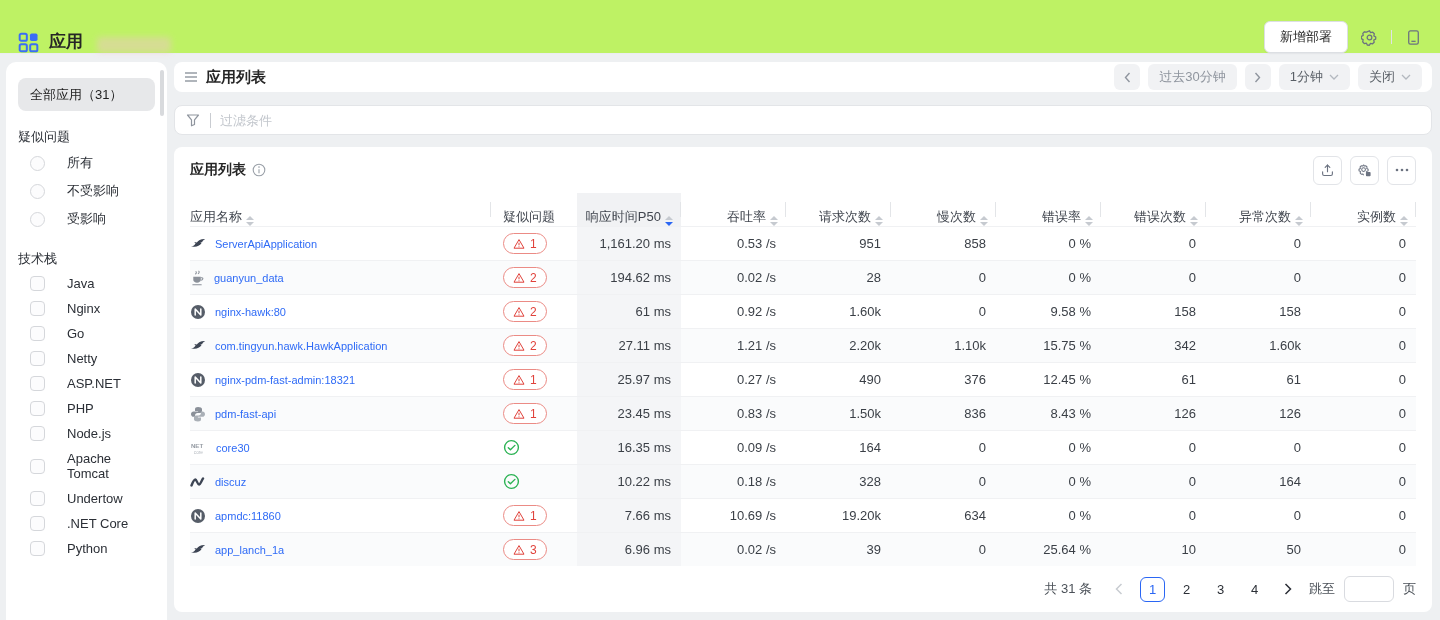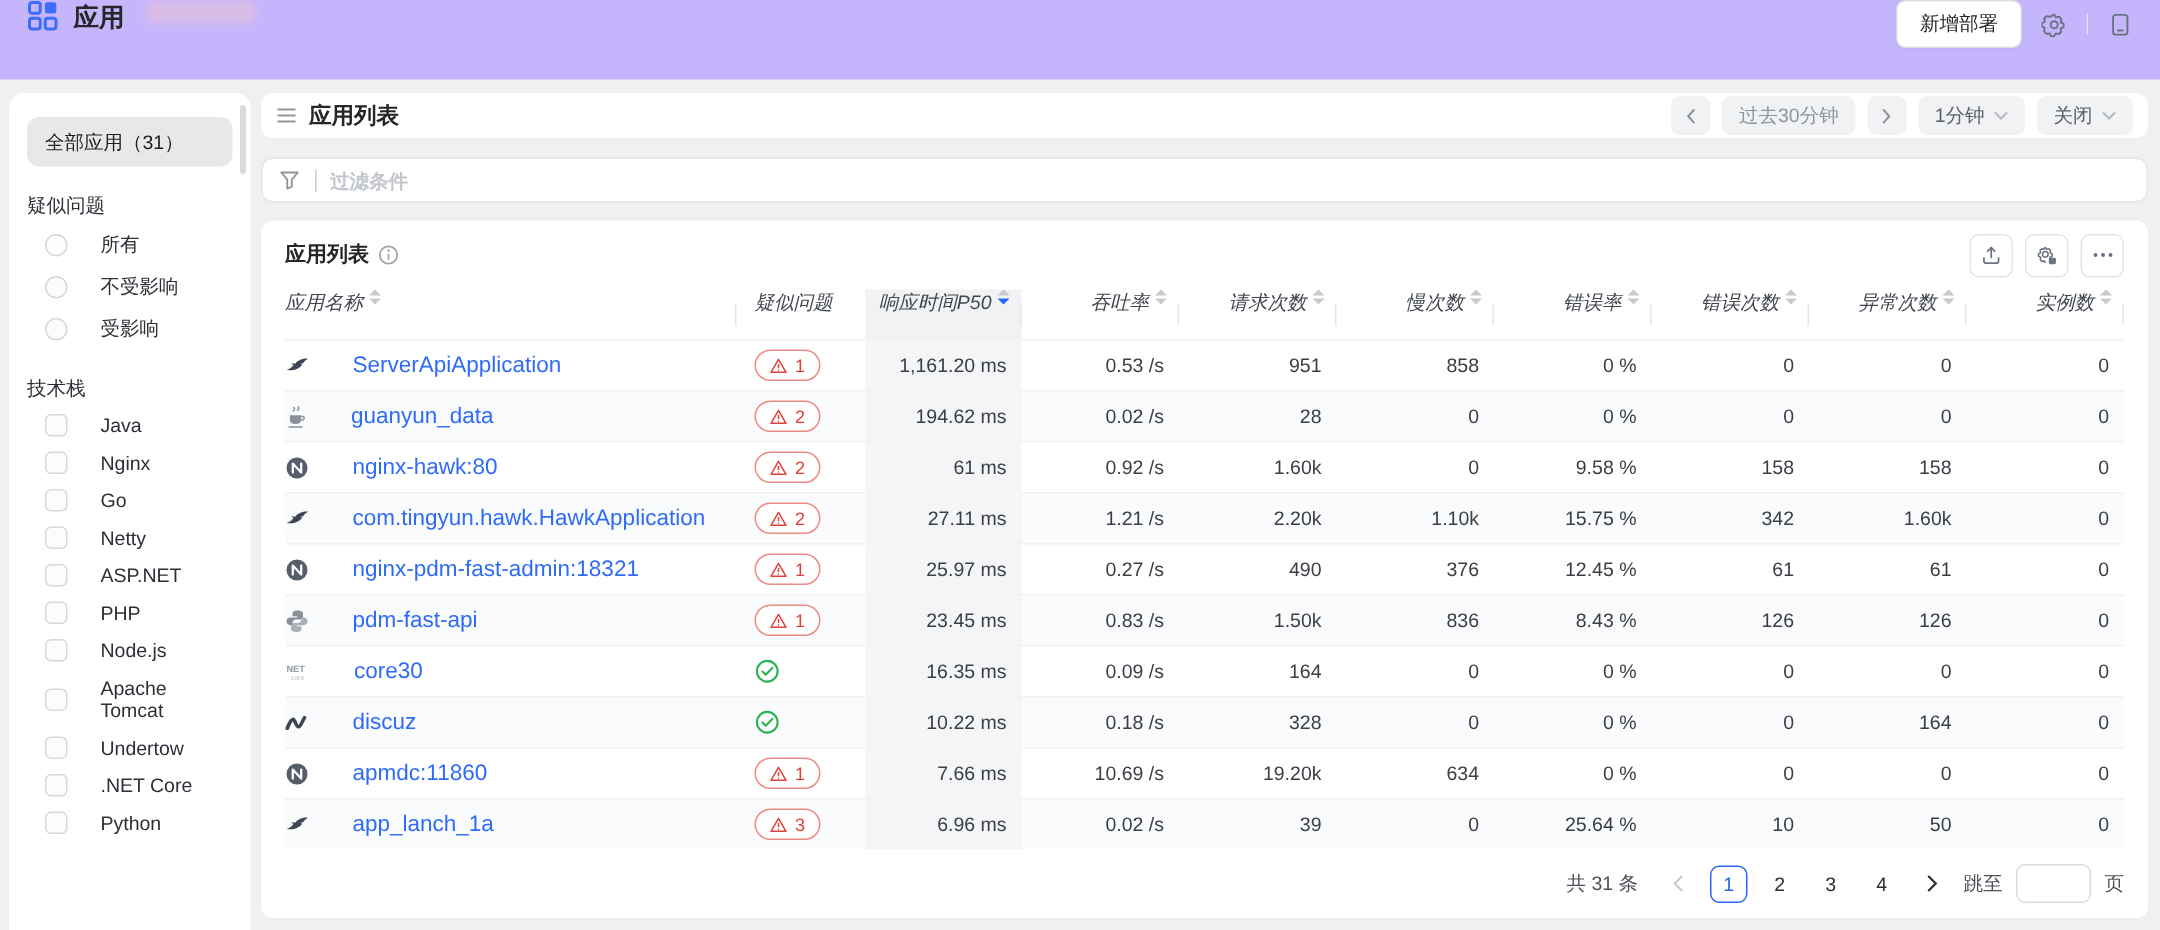--- a/index.html
+++ b/index.html
@@ -6,21 +6,21 @@
     --accent:#2a66f4; --link:#2f6bf6; --danger:#e0423b; --danger-border:#eb8b85;
     --success:#2bb253; --bg:#eef0f2; --card:#ffffff; --border:#e4e6ea;
     --txt:#262626; --txt2:#595f66; --txt3:#9aa0a8; --row-line:#f0f1f3;
   }
   *{box-sizing:border-box;margin:0;padding:0;}
   html,body{width:1440px;height:620px;overflow:hidden;}
   body{font-family:"Liberation Sans","DejaVu Sans",sans-serif;background:var(--bg);color:var(--txt);font-size:13px;}
   svg{display:block;}
 
   
-  .topbar{height:54px;background:#c4b5fd;border-bottom:1px solid #ebedf0;display:flex;align-items:flex-start;padding:0 18px;}
+  .topbar{height:54px;background:#bef264;border-bottom:1px solid #ebedf0;display:flex;align-items:flex-end;padding:0 18px;}
   .topbar .title{font-size:17px;font-weight:bold;margin-left:10px;}
   .redact{width:74px;height:16px;margin-left:14px;border-radius:4px;background:#f3c4cc;opacity:.45;filter:blur(3px);}
   .topbar-right{margin-left:auto;display:flex;align-items:center;gap:13px;}
   .btn-deploy{background:#fff;border:1px solid #dcdfe3;border-radius:6px;padding:6px 15px;font-size:13px;color:var(--txt);cursor:pointer;box-shadow:0 1px 2px rgba(0,0,0,.04);font-family:inherit;}
   .top-divider{width:1px;height:14px;background:#e0e2e6;}
   .icon-btn{background:none;border:none;cursor:pointer;padding:0;display:flex;}
 
   
   .layout{position:relative;height:566px;}
   .sidebar{position:absolute;left:6px;top:8px;bottom:0;width:161px;background:var(--card);border-radius:10px 10px 0 0;padding:16px 12px;}
@@ -37,51 +37,51 @@
   .main-header{background:var(--card);border-radius:8px;height:30px;flex:0 0 30px;display:flex;align-items:center;padding:0 10px;}
   .main-header .mh-title{font-size:15px;font-weight:bold;margin-left:8px;}
   .time-controls{margin-left:auto;display:flex;align-items:center;gap:8px;}
   .tc-btn{background:#f1f2f4;border:none;border-radius:6px;height:26px;display:flex;align-items:center;justify-content:center;gap:6px;padding:0 11px;font-size:13px;color:var(--txt2);cursor:pointer;font-family:inherit;}
   .tc-btn.nav{width:26px;padding:0;}
   .tc-btn.range{color:#8f959e;}
 
   
   .filterbar{margin-top:13px;background:var(--card);border:1px solid #e3e5e8;border-radius:8px;height:30px;flex:0 0 30px;display:flex;align-items:center;padding:0 11px;}
   .cursor-bar{width:1px;height:15px;background:#c9ccd1;margin:0 9px 0 10px;}
-  .filter-input{border:none;outline:none;flex:1;font-size:13px;font-family:inherit;color:var(--txt);background:transparent;font-weight:bold;}
+  .filter-input{border:none;outline:none;flex:1;font-size:13px;font-family:inherit;color:var(--txt);background:transparent;}
   .filter-input::placeholder{color:#c3c7cd;}
 
   
   .table-card{margin-top:12px;background:var(--card);border-radius:8px;flex:1;display:flex;flex-direction:column;padding:0 16px;overflow:hidden;}
   .card-head{height:46px;flex:0 0 46px;display:flex;align-items:center;}
   .card-title{font-size:14px;font-weight:bold;}
   .card-head .info{margin-left:6px;display:flex;}
   .card-tools{margin-left:auto;display:flex;gap:8px;}
   .tool-btn{width:29px;height:29px;border:1px solid #e2e4e8;border-radius:6px;background:#fff;display:flex;align-items:center;justify-content:center;cursor:pointer;color:#6b7280;}
 
   .grid-row{display:grid;grid-template-columns:minmax(0,1fr) 86px 104px repeat(7,105px);align-items:center;}
   .thead{height:33px;flex:0 0 33px;color:#41464f;}
-  .th{position:relative;height:33px;display:flex;align-items:flex-start;justify-content:flex-end;padding-right:8px;gap:4px;font-size:13px;font-style:italic;}
+  .th{position:relative;height:33px;display:flex;align-items:flex-end;justify-content:flex-end;padding-right:8px;gap:4px;font-size:13px;}
   .th.left{justify-content:flex-start;padding-left:0;}
   .th.issues{justify-content:flex-start;padding-left:12px;}
   .th::after{content:"";position:absolute;right:0;top:9px;height:15px;width:1px;background:#e3e5e8;}
   .th.issues::after{display:none;}
   .th.sorted{background:#f1f2f4;}
   .caret-group{display:inline-flex;flex-direction:column;gap:2px;}
   .caret-up{width:0;height:0;border-left:4px solid transparent;border-right:4px solid transparent;border-bottom:4px solid #c6cad0;}
   .caret-down{width:0;height:0;border-left:4px solid transparent;border-right:4px solid transparent;border-top:4px solid #c6cad0;}
   .caret-down.active{border-top-color:var(--accent);}
 
   .tbody{flex:0 0 auto;}
   .tr{height:34px;border-top:1px solid var(--row-line);}
   .tr:nth-child(even){background:#fafbfc;}
   .td{font-size:13px;color:#3a3f46;text-align:right;padding-right:10px;}
   .td.p50{background:#f4f5f7;height:100%;display:flex;align-items:center;justify-content:flex-end;}
   .td.name{display:flex;align-items:center;gap:9px;text-align:left;padding-right:0;}
-  .td.name a{color:var(--link);text-decoration:none;font-size:15px;margin-left:20px;}
+  .td.name a{color:var(--link);text-decoration:none;font-size:11px;}
   .td.issues{text-align:left;padding-left:12px;display:flex;align-items:center;}
   .badge-warn{display:inline-flex;align-items:center;gap:5px;border:1px solid var(--danger-border);border-radius:11px;height:21px;padding:0 9px;color:var(--danger);font-size:12px;background:#fff;cursor:pointer;}
   .ok-icon{display:inline-flex;}
 
   
   .pager{flex:1;display:flex;align-items:center;justify-content:flex-end;gap:9px;color:#4b5158;padding-bottom:0;}
   .pg-total{margin-right:6px;}
   .pg-arrow{width:24px;height:24px;display:flex;align-items:center;justify-content:center;background:none;border:none;cursor:pointer;}
   .pg-num{min-width:25px;height:25px;display:flex;align-items:center;justify-content:center;border-radius:6px;border:1px solid transparent;cursor:pointer;background:none;font-size:13px;color:#2b2f36;font-family:inherit;}
   .pg-num.current{border-color:var(--accent);color:var(--accent);}

